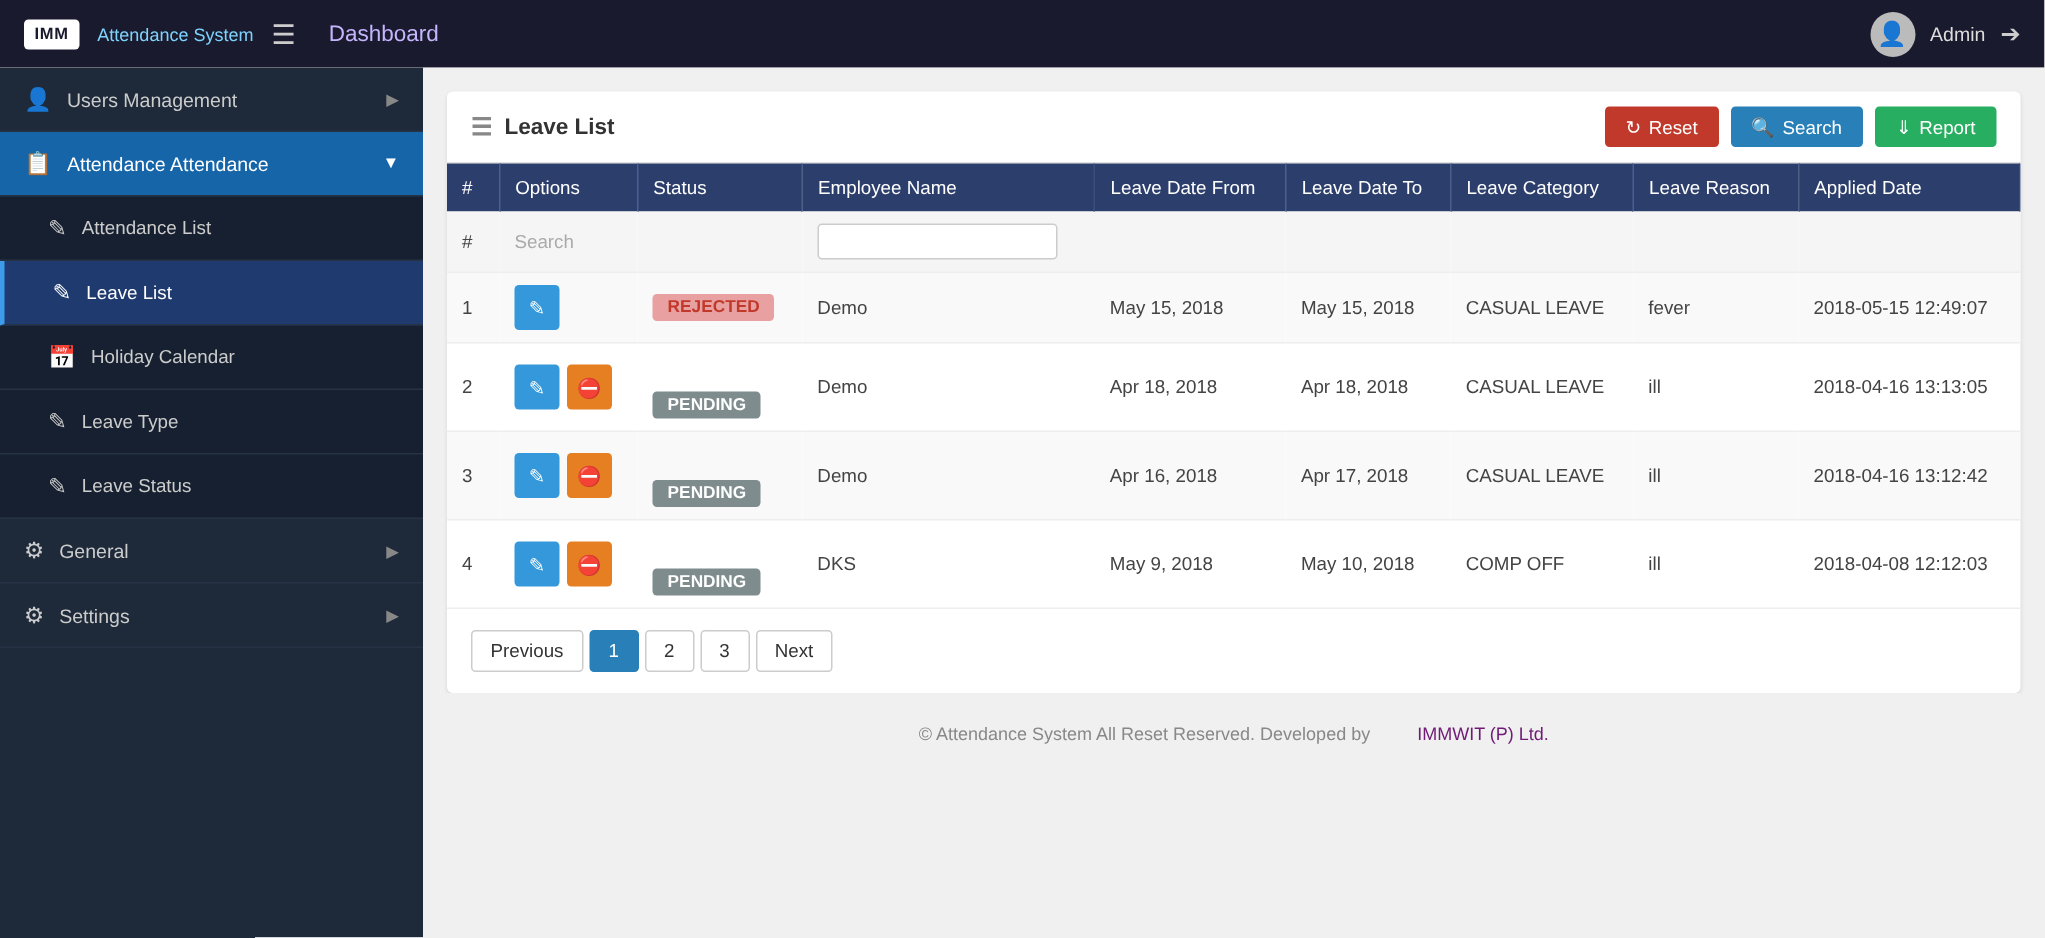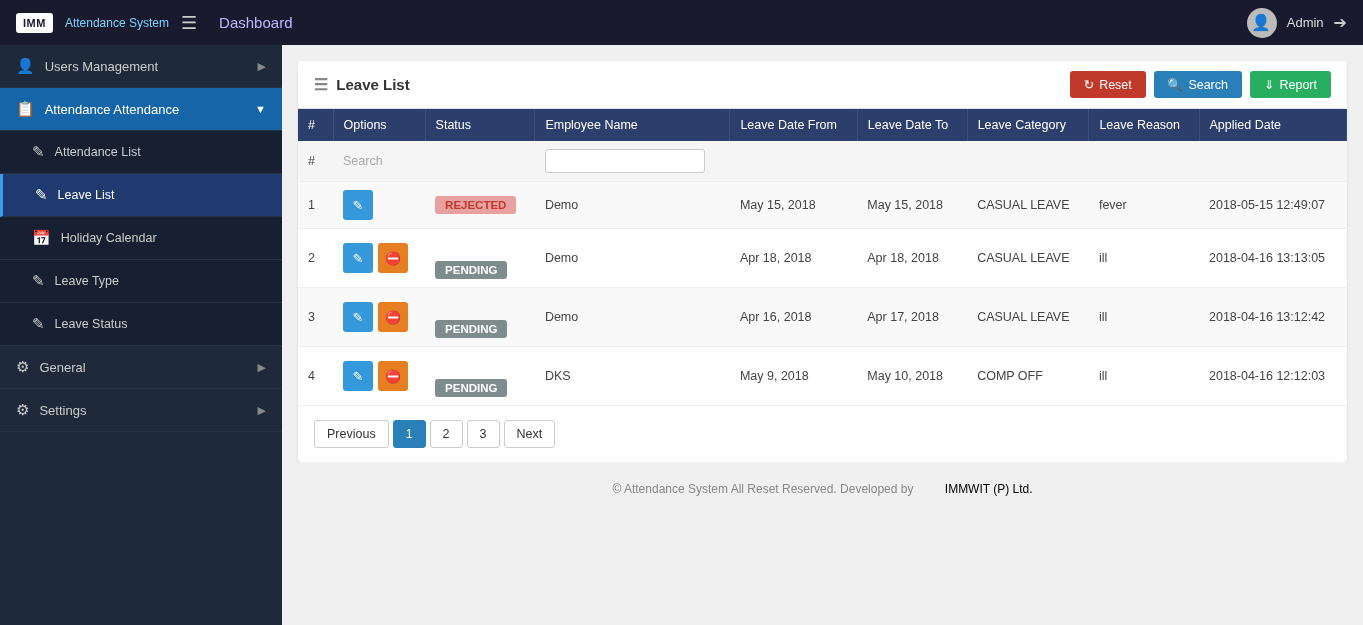--- a/index.html
+++ b/index.html
@@ -121,21 +121,21 @@
     
     .search-input { border: 1px solid #ccc; padding: 4px 8px; width: 160px; border-radius: 3px; font-size: 12px; }
 
     
     .pagination { display: flex; gap: 4px; padding: 14px 16px; }
     .page-btn { padding: 6px 12px; border: 1px solid #ccc; background: white; cursor: pointer; border-radius: 3px; font-size: 12.5px; color: #333; text-align: right; }
     .page-btn.active { background: #2980b9; color: white; border-color: #2980b9; }
 
     
     .footer { text-align: center; padding: 20px; font-size: 12px; color: #888; background: #f0f0f0; }
-    .footer a { color: #000000; text-decoration: none; margin-left: 28px; }
+    .footer a { color: #701a75; text-decoration: none; margin-left: 28px; }
   </style>
 </head>
 <body>
 
 <div class="topbar">
   <div class="topbar-left">
     <div class="logo-box">IMM</div>
     <span style="font-size:12px;color:#7dd3fc;">Attendance System</span>
     <span class="hamburger">☰</span>
     <span style="font-size:15px;color:#c4b5fd;margin-left:10px;">Dashboard</span>
@@ -337,21 +337,21 @@
               </div>
             </td>
             <td>
               <span class="badge badge-pending">PENDING</span>
             </td>
             <td>DKS</td>
             <td>May 9, 2018</td>
             <td>May 10, 2018</td>
             <td>COMP OFF</td>
             <td>ill</td>
-            <td>2018-04-16 12:12:03</td>
+            <td>2018-04-08 12:12:03</td>
           </tr>
         </tbody>
       </table>
 
       <div class="pagination">
         <button class="page-btn">Previous</button>
         <button class="page-btn active">1</button>
         <button class="page-btn">2</button>
         <button class="page-btn">3</button>
         <button class="page-btn">Next</button>

